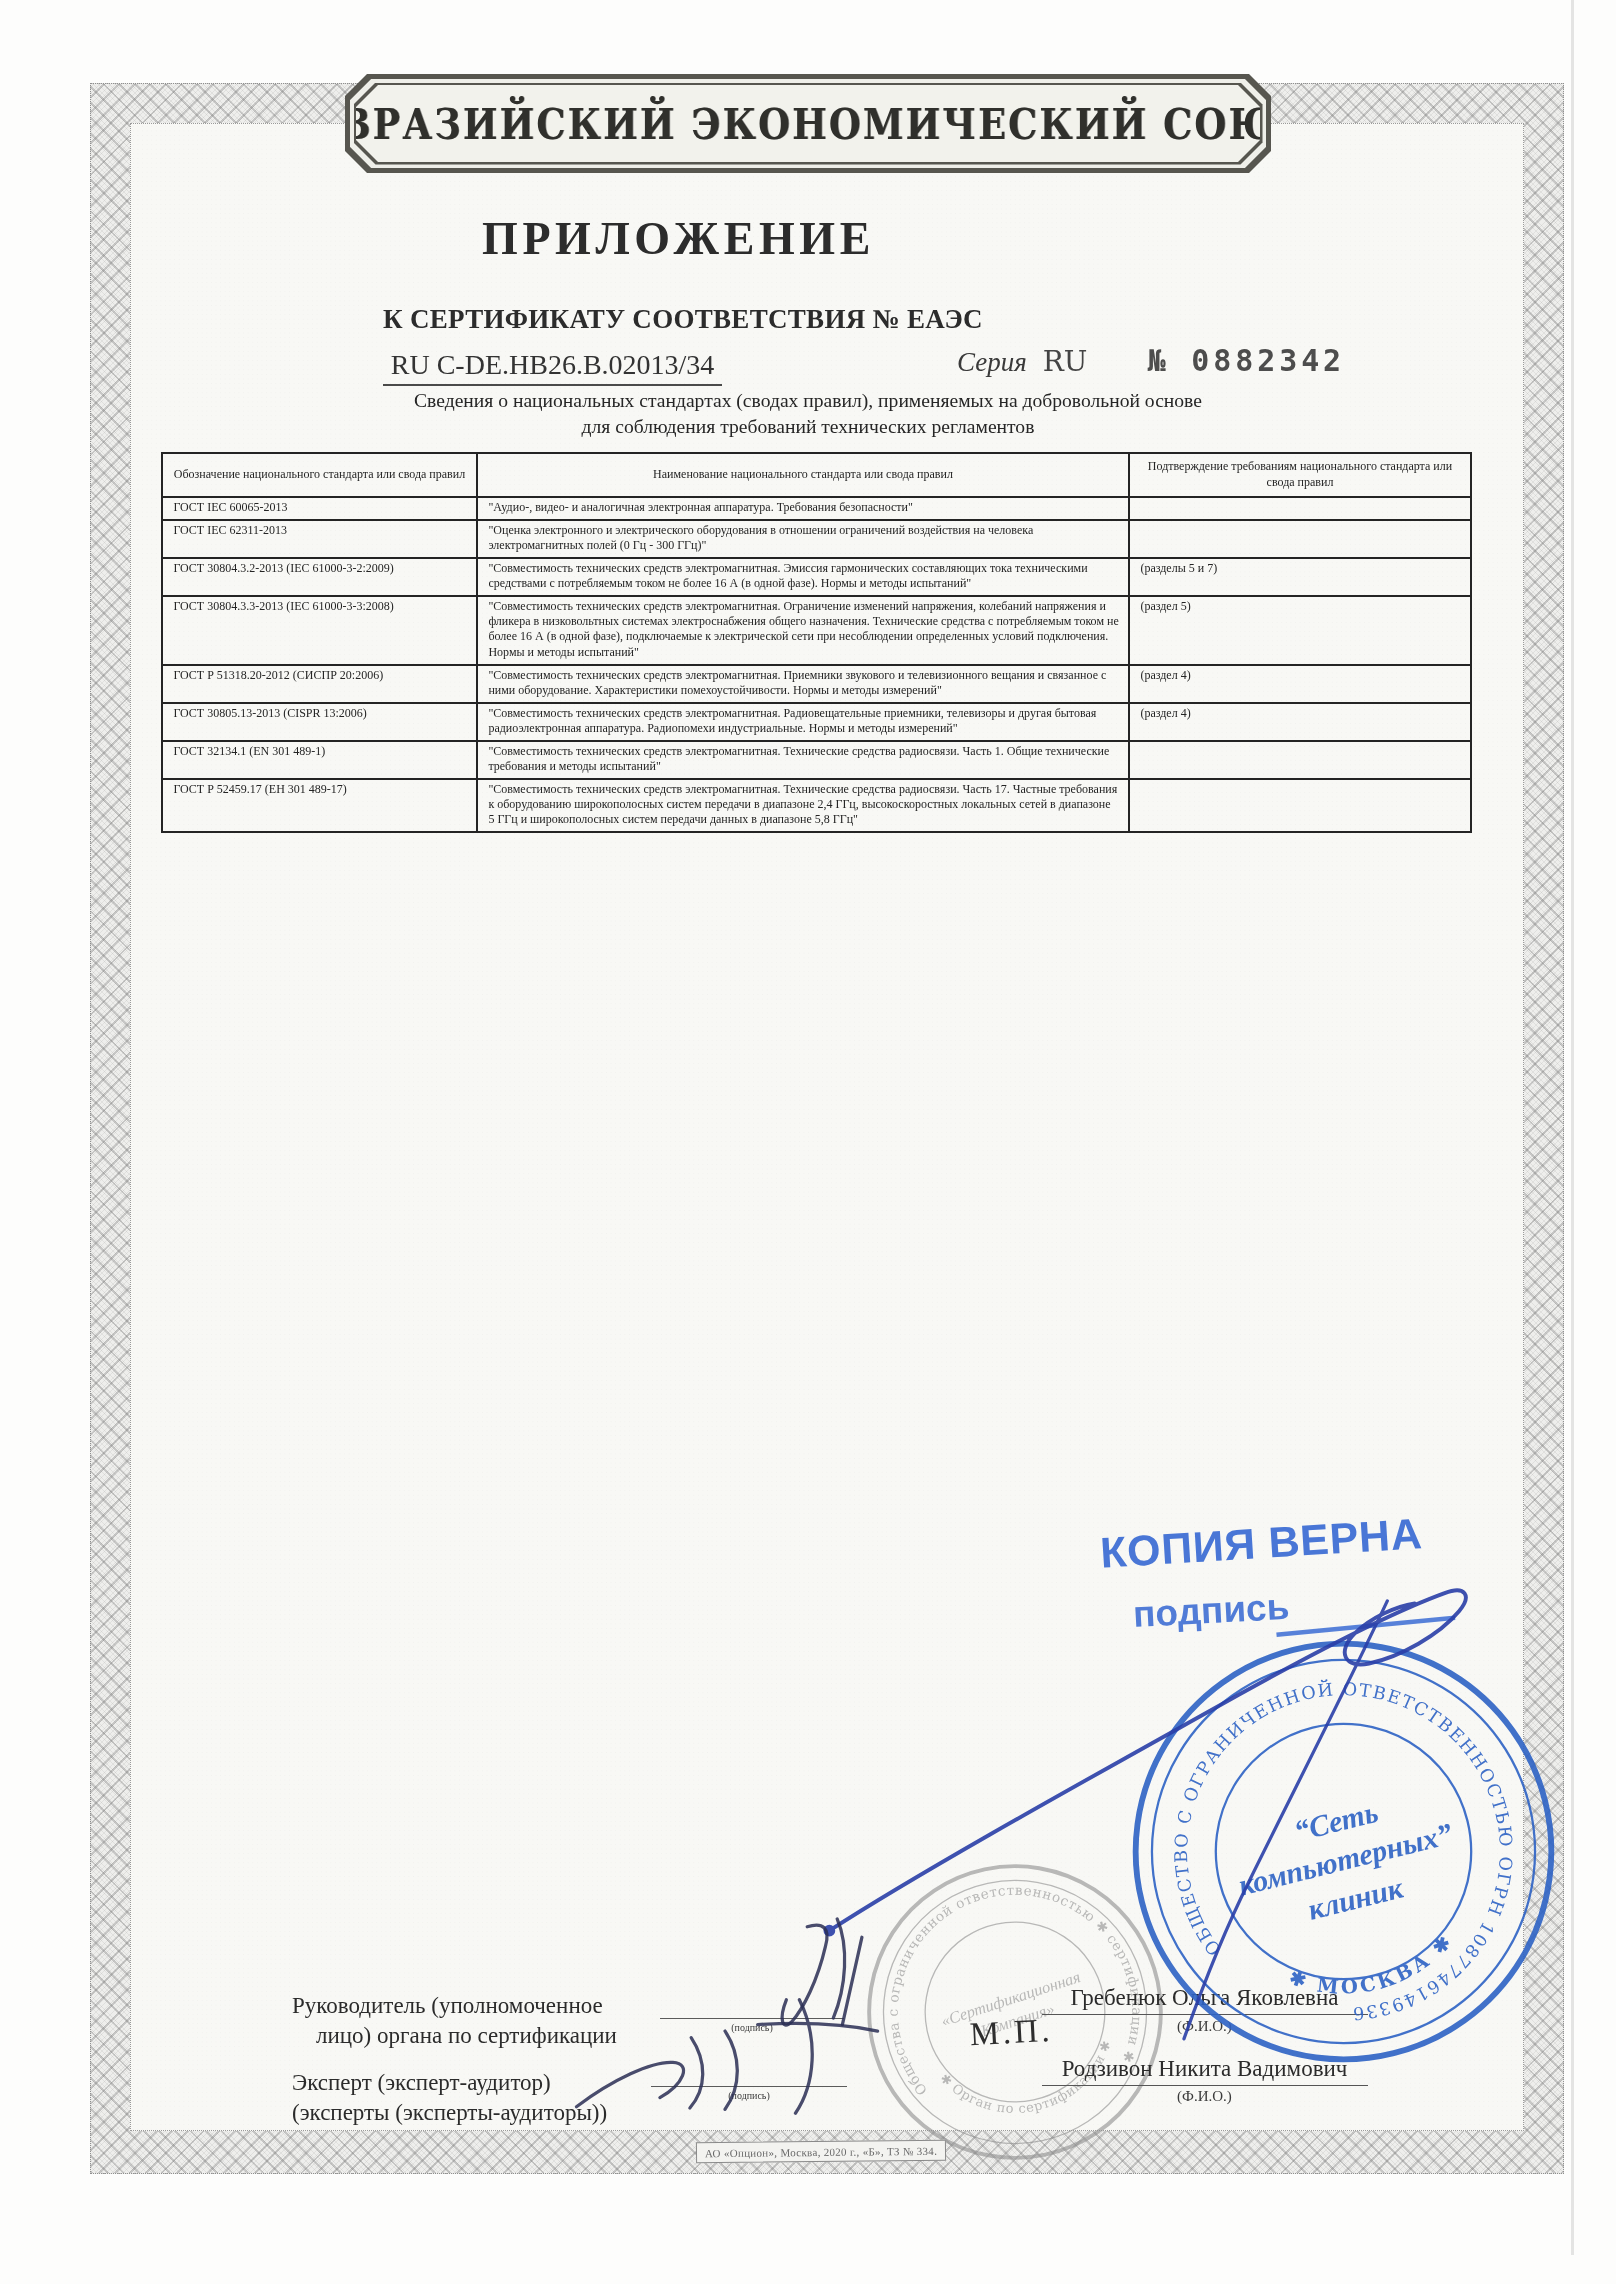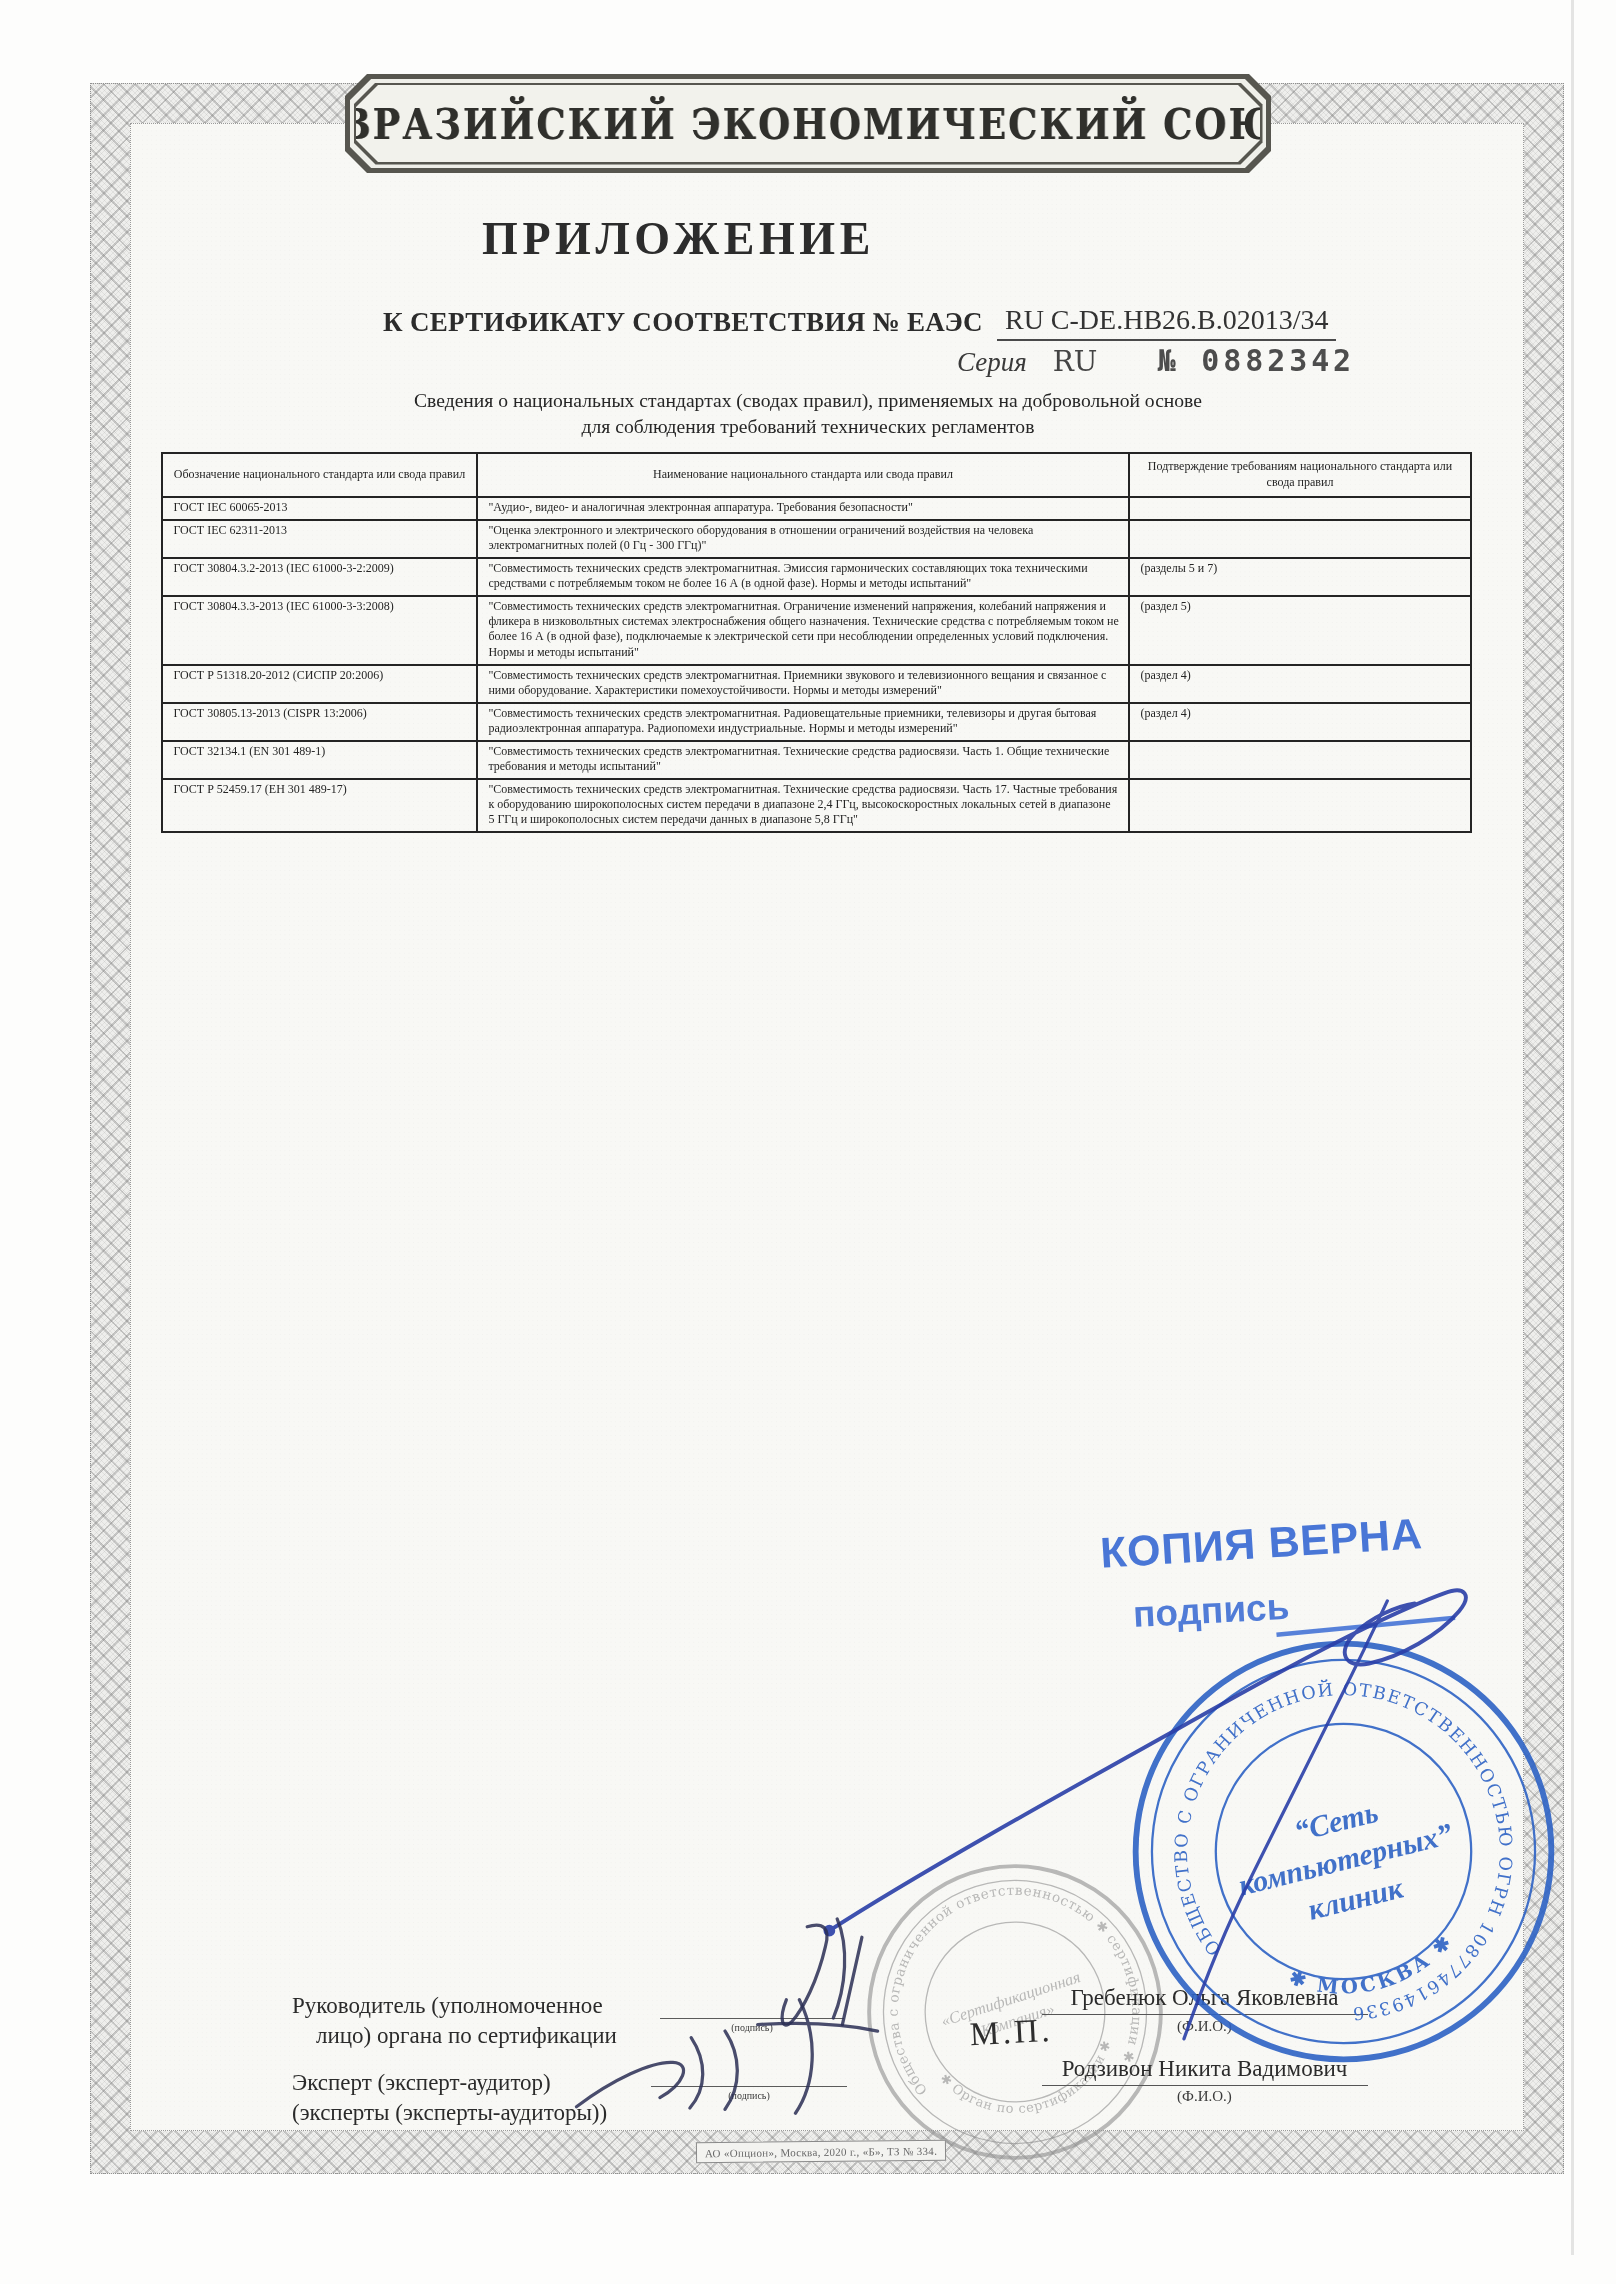--- a/index.html
+++ b/index.html
@@ -34,28 +34,28 @@
   .oct.l2 { inset:4.6px;  background:#efefe9; }
   .oct.l3 { inset:8.5px; background:#57564f; }
   .oct.l4 { inset:11px; background:#f2f2ec; display:flex; align-items:center; justify-content:center; }
   .banner-text { font-family:"DejaVu Serif",serif; font-weight:bold; font-size:38px;
     letter-spacing:2px; color:#30302c; white-space:nowrap;
     transform:scale(.97,1.12); text-shadow:0.7px 0.7px 0 rgba(80,80,80,.55); }
 
   
   .title { position:absolute; left:482px; top:212px; font-size:46px; font-weight:bold;
     letter-spacing:4.6px; color:#2c2c2c; z-index:3; }
-  .cert-line { position:absolute; left:383px; top:304px; display:flex; align-items:center;
-    gap:14.3px; z-index:3; white-space:nowrap; }
+  .cert-line { position:absolute; left:383px; top:304px; display:flex; align-items:flex-start;
+    gap:14.3px; z-index:3; white-space:nowrap;flex-direction:column; }
   .cert-label { font-size:27px; font-weight:bold; letter-spacing:0.3px; color:#2c2c2c; }
   .cert-number { font-size:28px; color:#333; border-bottom:2px solid #4a4a4a;
     padding:0 7.8px 2.6px 7.8px; }
   .series-line { position:absolute; left:957px; top:343px; display:flex; align-items:baseline; z-index:3; }
   .series-label { font-size:27px; color:#3a3a3a; font-style:italic; }
-  .series-value { font-size:28px; color:#444; margin-left:26px; font-family:"DejaVu Serif",serif; }
+  .series-value { font-size:28px; color:#444; margin-left:16px; font-family:"DejaVu Serif",serif; }
   .doc-number { font-size:30px; font-family:"DejaVu Sans Mono","Liberation Mono",monospace;
     font-weight:bold; color:#4d4d4d; letter-spacing:3.9px; margin-left:60px; }
 
   .intro { position:absolute; left:156px; top:388px; width:1304px; text-align:center;
     font-size:19.6px; line-height:1.32; color:#262626; z-index:3; }
 
   
   table.standards { position:absolute; left:161px; top:452px; width:1309px;
     border-collapse:collapse; z-index:3; table-layout:fixed;
     font-size:12px; line-height:1.26; color:#242424; }

